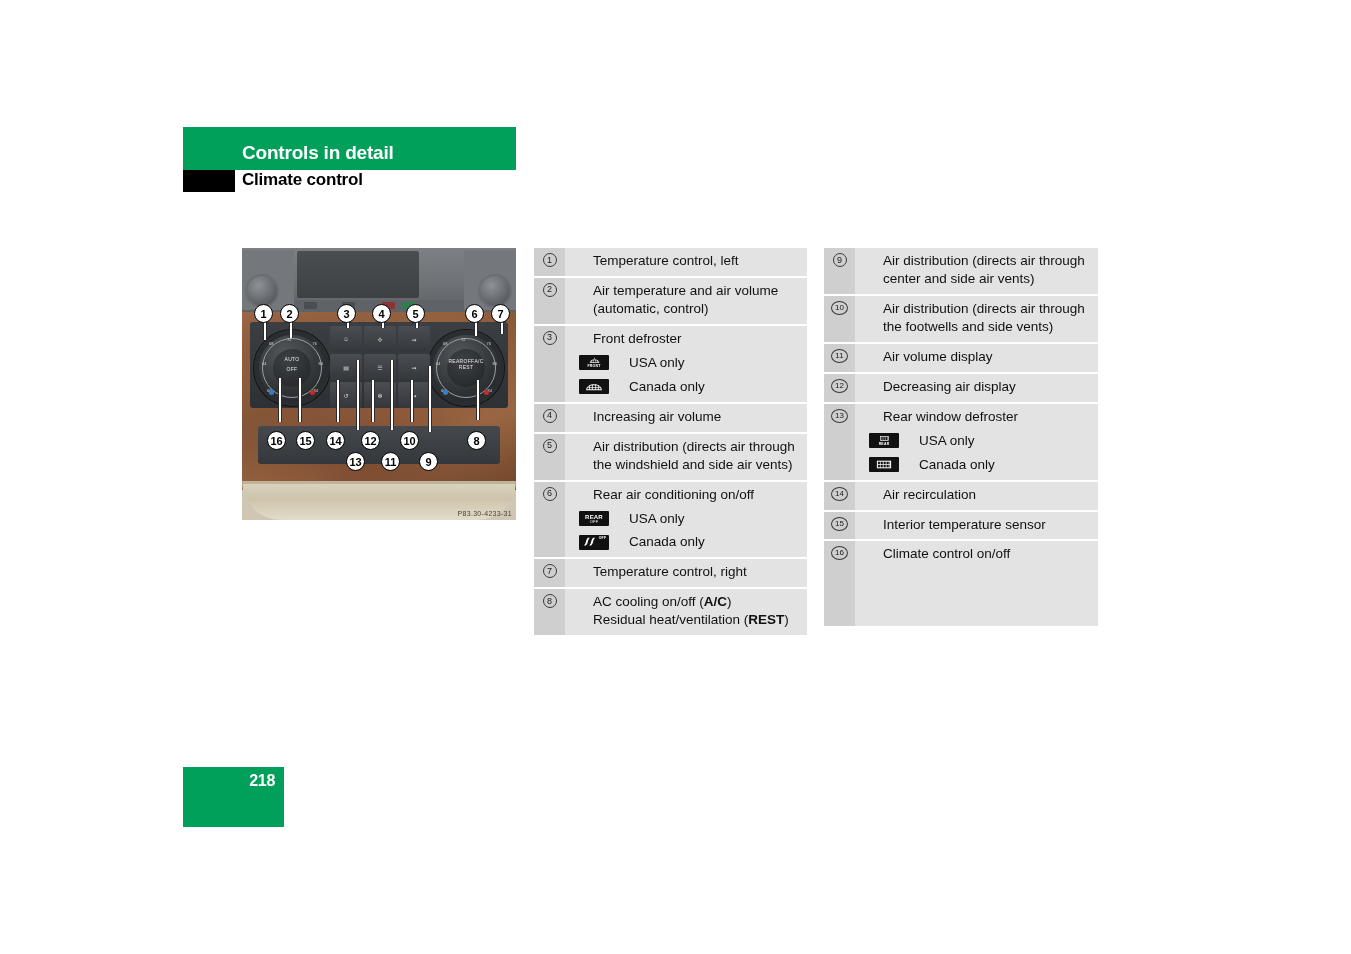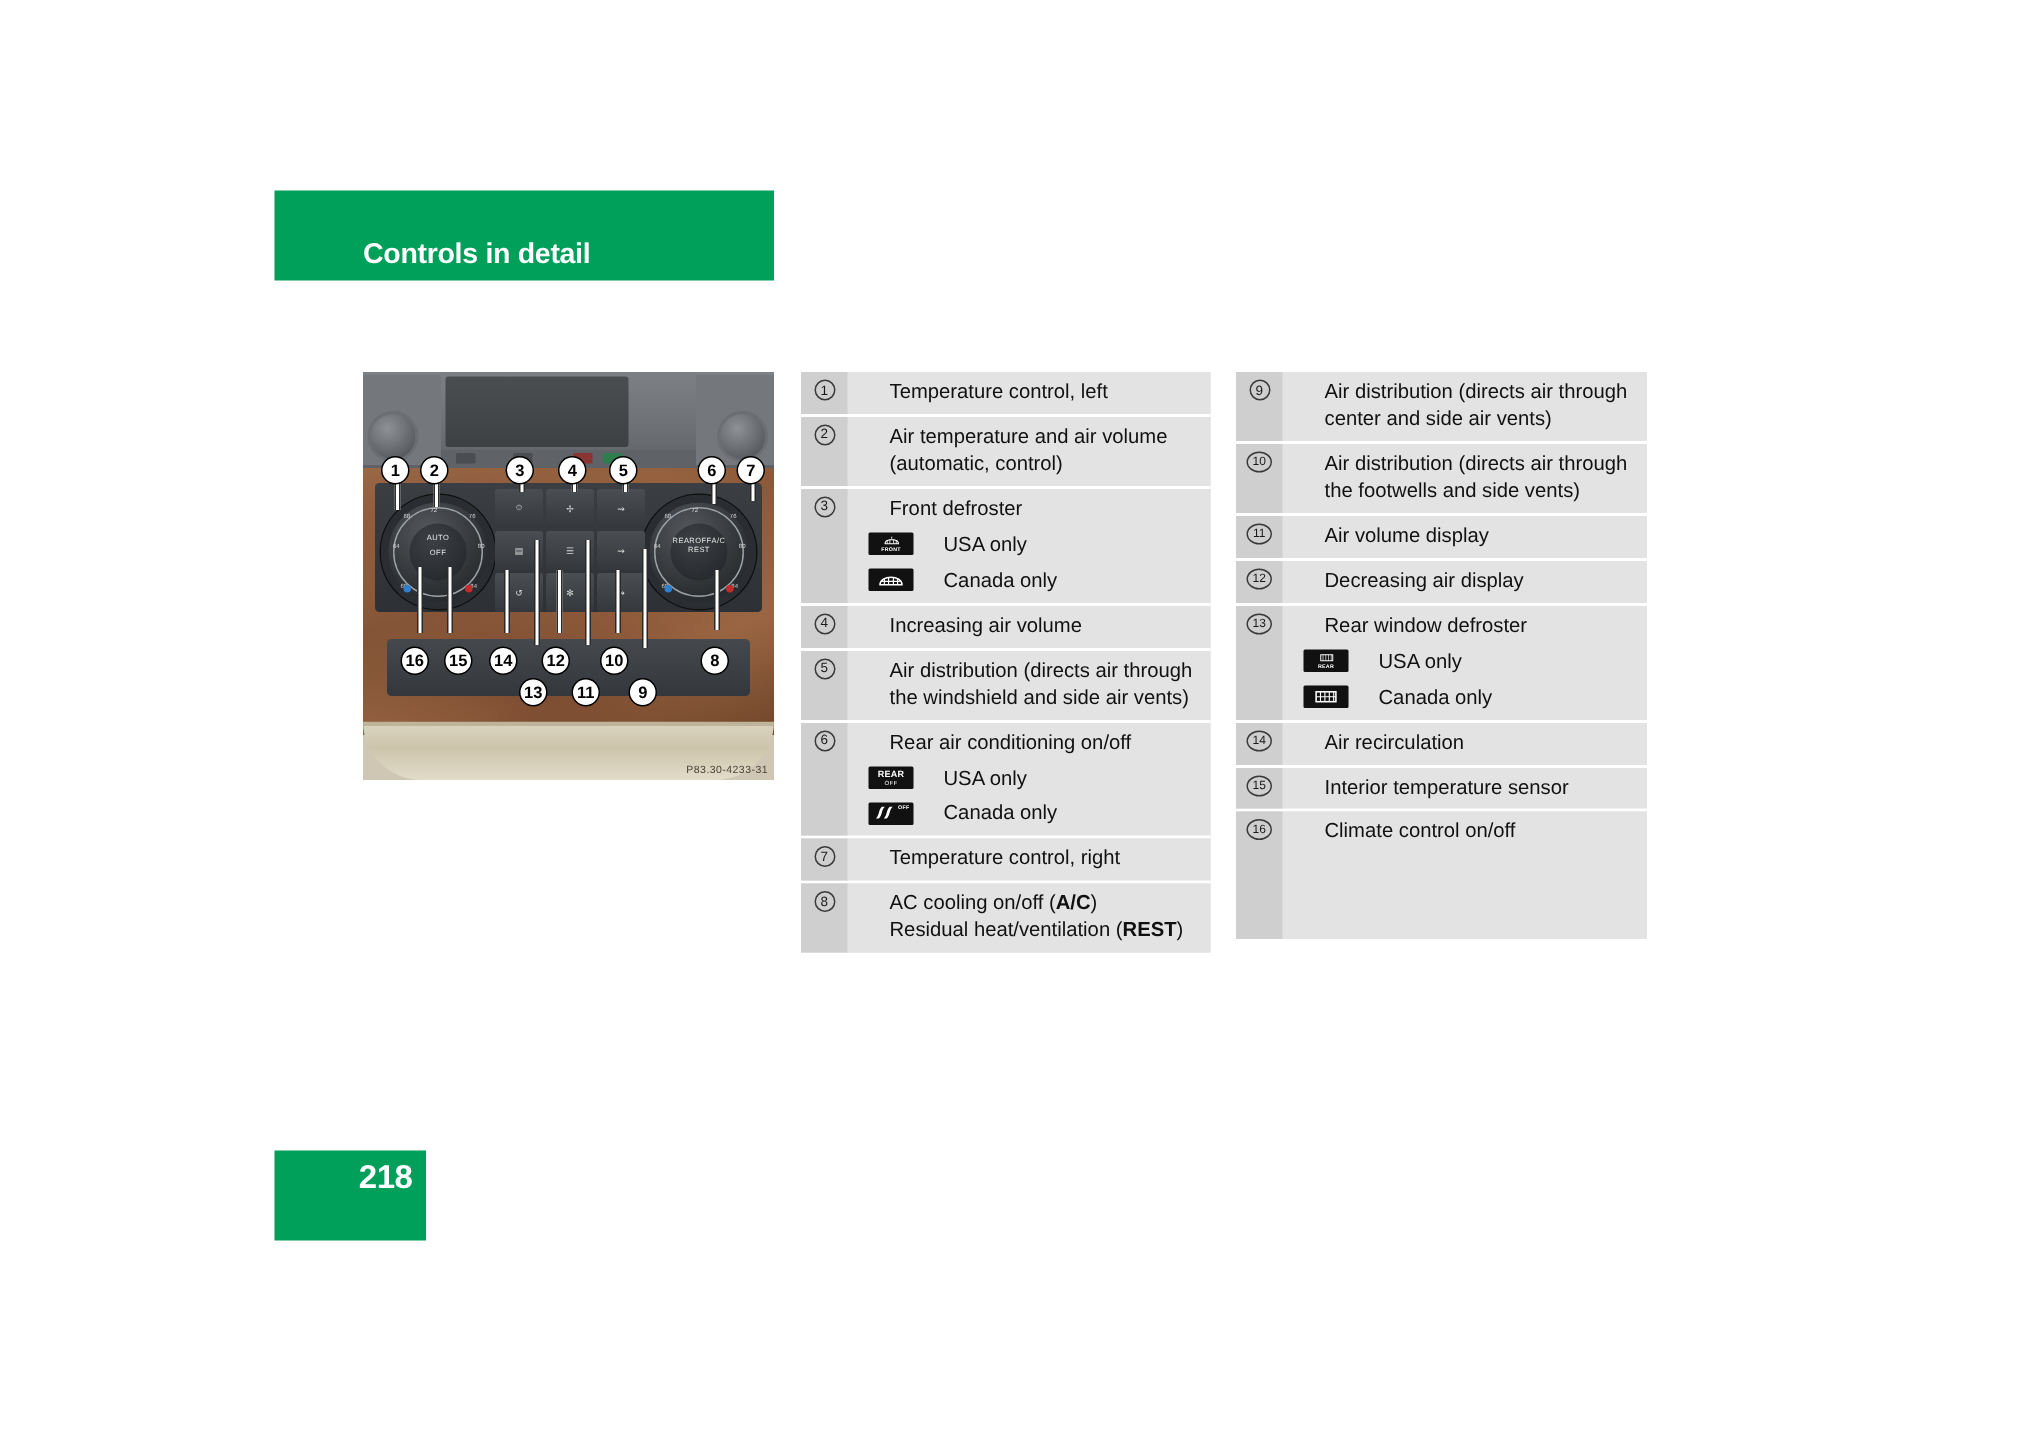--- a/index.html
+++ b/index.html
@@ -18,21 +18,21 @@
 
   
   .header-block {
     position: absolute;
     left: 183px;
     top: 127px;
     width: 333px;
   }
   .header-green {
     background: #00a05a;
-    height: 60px;
+    height: 43px;
     position: relative;
   }
   .header-green-title {
     position: absolute;
     left: 59px;
     bottom: 6px;
     color: #ffffff;
     font-size: 19px;
     font-weight: bold;
     letter-spacing: -0.2px;
@@ -336,31 +336,35 @@
     top: 767px;
     width: 101px;
     height: 60px;
     background: #00a05a;
   }
   .pagenum {
     position: absolute;
     right: 9px;
     top: 5px;
     color: #ffffff;
-    font-size: 22px;
+    font-size: 16px;
     font-weight: bold;
     letter-spacing: -0.3px;
   }
 </style>
 </head>
 <body>
 
 <div class="header-block">
   <div class="header-green">
     <div class="header-green-title">Controls in detail</div>
+  </div>
+  <div class="header-sub-row">
+    <div class="header-black-tab"></div>
+    <div class="header-sub-title">Climate control</div>
   </div>
 </div>
 
 <div class="figure">
 
   <div class="fig-dash-top">
     <div class="fig-left-ctl"></div>
     <div class="fig-right-ctl"></div>
     <div class="fig-screen"></div>
     <div class="fig-knob-sm l"></div>

